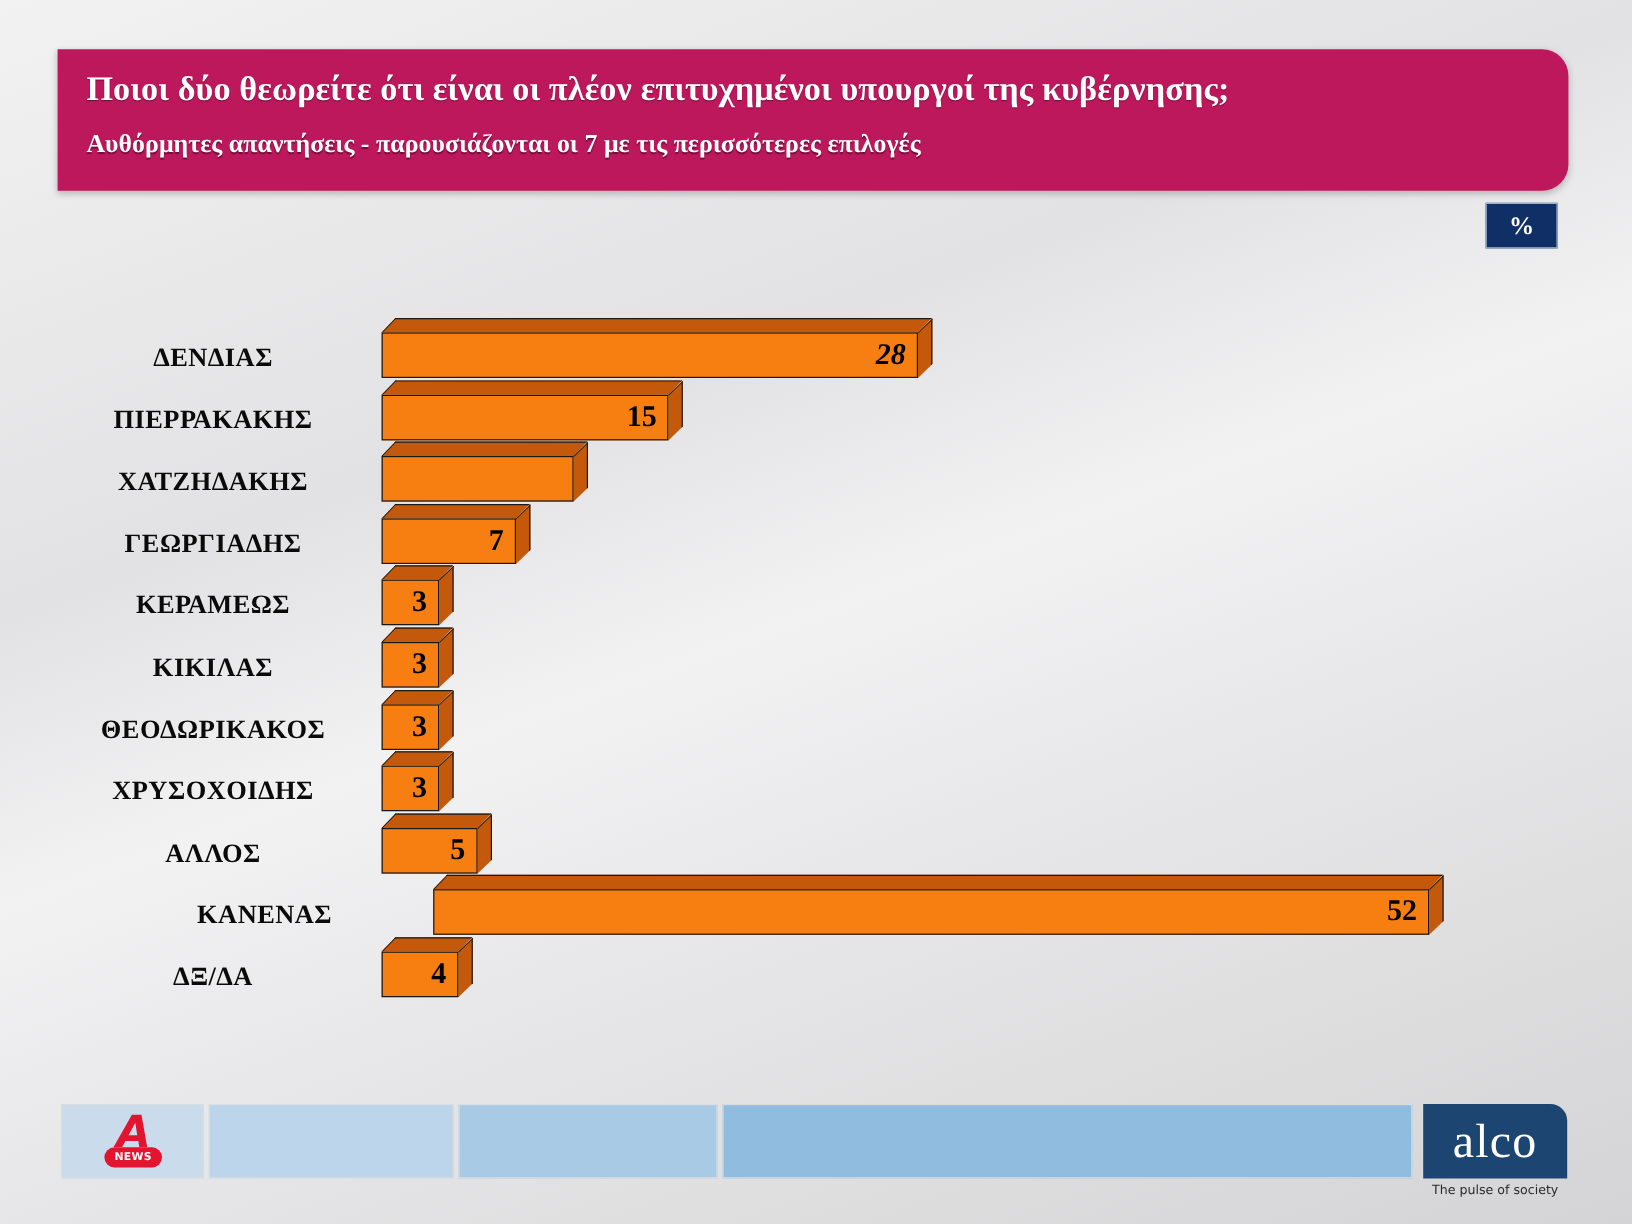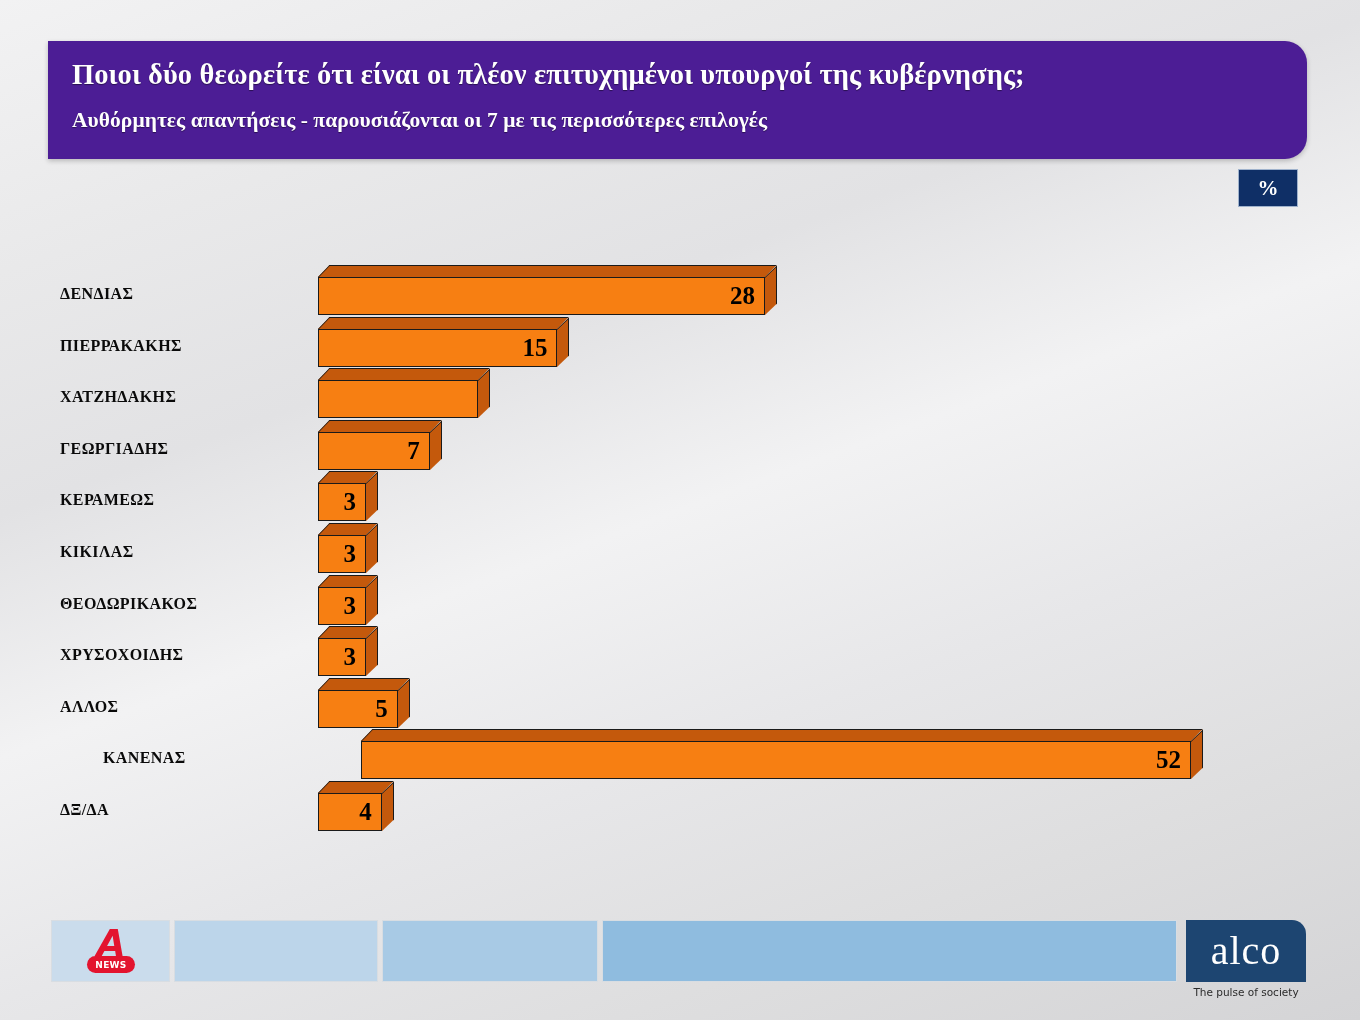--- a/index.html
+++ b/index.html
@@ -25,21 +25,21 @@
     height: 1020px;
   }
 
   
   #title-banner {
     position: absolute;
     left: 48px;
     top: 41px;
     width: 1259px;
     height: 118px;
-    background: #4c1d95;
+    background: #be185d;
     border-radius: 0 22px 22px 0;
     box-shadow: 0 2px 5px rgba(0,0,0,0.22);
     box-sizing: border-box;
     padding: 17px 24px 0 24px;
   }
   #title-main {
     color: #ffffff;
     font-size: 28.5px;
     font-weight: bold;
     line-height: 1.18;
@@ -87,22 +87,22 @@
   .row {
     position: absolute;
     left: 0;
     width: 1360px;
     height: 52px;
   }
   .cat-label {
     position: absolute;
     left: 60px;
     width: 235px;
-    text-align: left;
-    font-size: 16px;
+    text-align: center;
+    font-size: 22px;
     font-weight: bold;
     color: #0a0a0a;
     letter-spacing: 0.4px;
     white-space: nowrap;
   }
   
   .bar3d {
     position: absolute;
     left: 318px;
     top: 0;
@@ -255,21 +255,21 @@
   <div id="title-banner">
     <div id="title-main">Ποιοι δύο θεωρείτε ότι είναι οι πλέον επιτυχημένοι υπουργοί της κυβέρνησης;</div>
     <div id="title-sub">Αυθόρμητες απαντήσεις - παρουσιάζονται οι 7 με τις περισσότερες επιλογές</div>
   </div>
 
   <div id="percent-badge">%</div>
 
   <div id="plot">
       <div class="row" style="top: 265px;">
         <div class="cat-label" style="top: 20px;">ΔΕΝΔΙΑΣ</div>
-        <div class="bar3d" style="width: 458.88px;">
+        <div class="bar3d" style="width: 458.88px; font-style: italic;">
           <div class="bar-top" style="width: 446.88px;"></div>
           <div class="bar-side" style="left: 446.88px; top: 12px;"></div>
           <div class="bar-front" style="width: 446.88px;"></div>
           <div class="bar-value" style="left: 0px; width: 436.88px;">28</div>
         </div>
       </div>
       <div class="row" style="top: 316.6px;">
         <div class="cat-label" style="top: 20px;">ΠΙΕΡΡΑΚΑΚΗΣ</div>
         <div class="bar3d" style="width: 251.4px;">
           <div class="bar-top" style="width: 239.4px;"></div>

